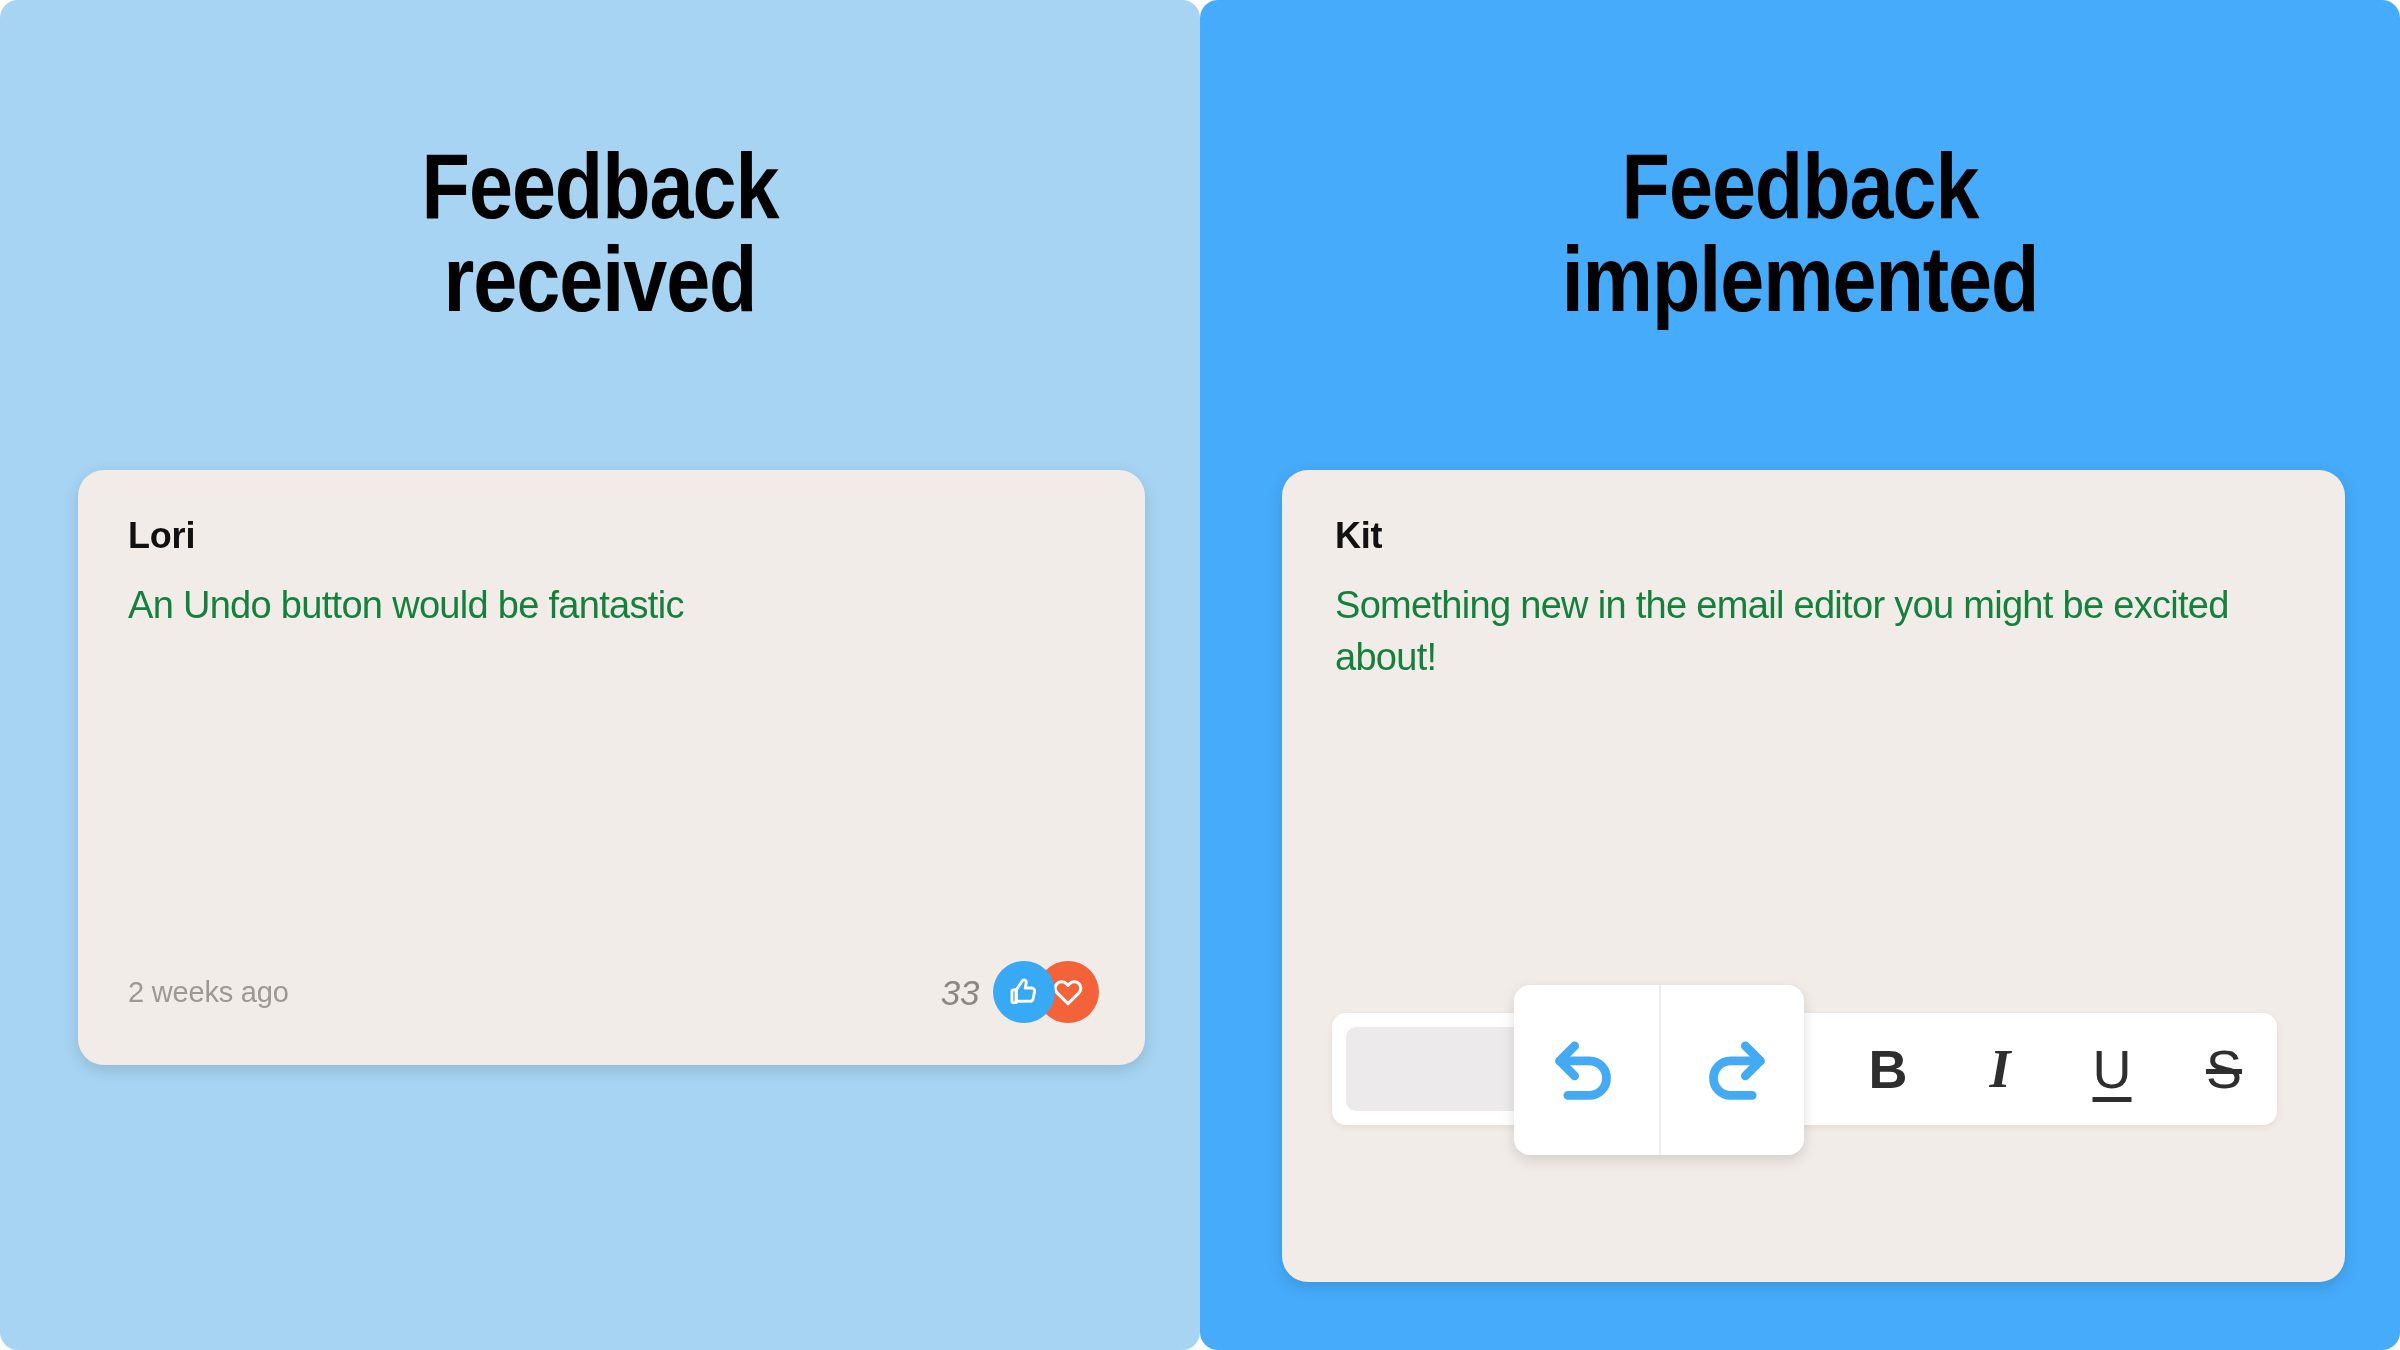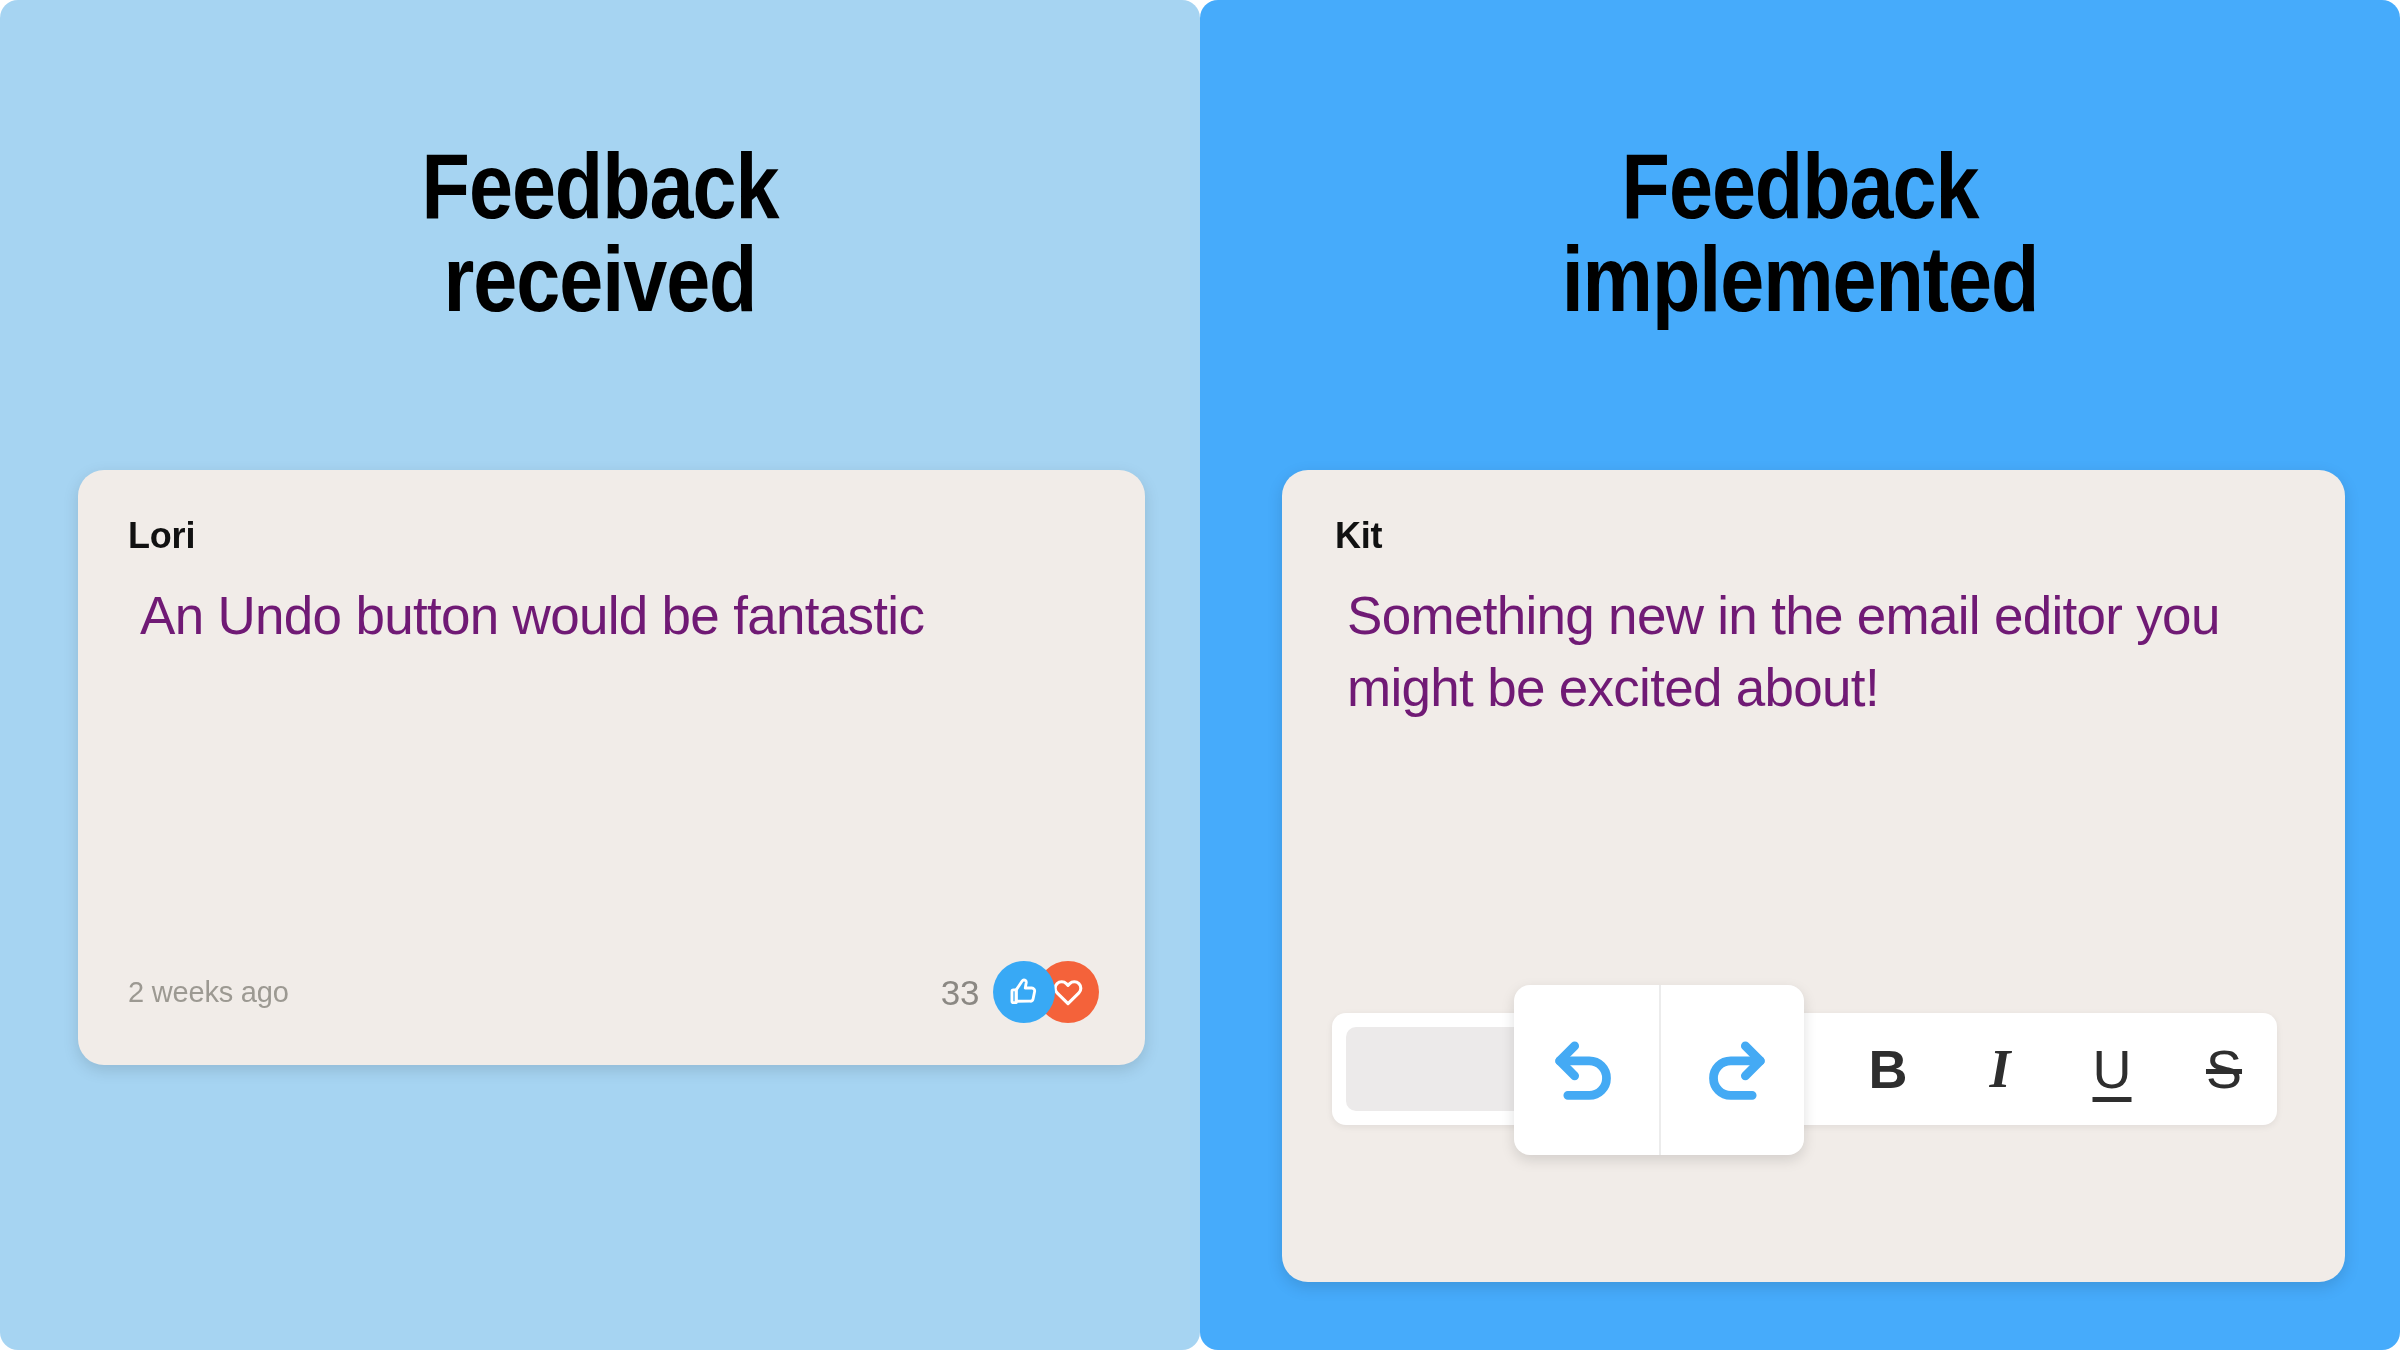--- a/index.html
+++ b/index.html
@@ -75,26 +75,26 @@
   .card-author {
     font-size: 36px;
     font-weight: 600;
     color: #111111;
     letter-spacing: -0.2px;
     margin: 0 0 26px 0;
     line-height: 1;
   }
 
   .card-body {
-    font-size: 53px;
+    font-size: 38px;
     font-weight: 400;
-    color: #701a75;
+    color: #15803d;
     line-height: 1.36;
     letter-spacing: -0.7px;
-    margin: 12px;
+    margin: 0;
   }
 
   
   .card-footer {
     position: absolute;
     left: 50px;
     right: 46px;
     bottom: 42px;
     display: flex;
     align-items: center;
@@ -110,20 +110,21 @@
   .reactions {
     display: flex;
     align-items: center;
   }
   .reaction-count {
     font-size: 35px;
     color: #8b8883;
     letter-spacing: -0.4px;
     margin-right: 14px;
     line-height: 1;
+    font-style: italic;
   }
   .badge-stack {
     position: relative;
     display: flex;
     align-items: center;
   }
   .badge {
     width: 62px;
     height: 62px;
     border-radius: 50%;

